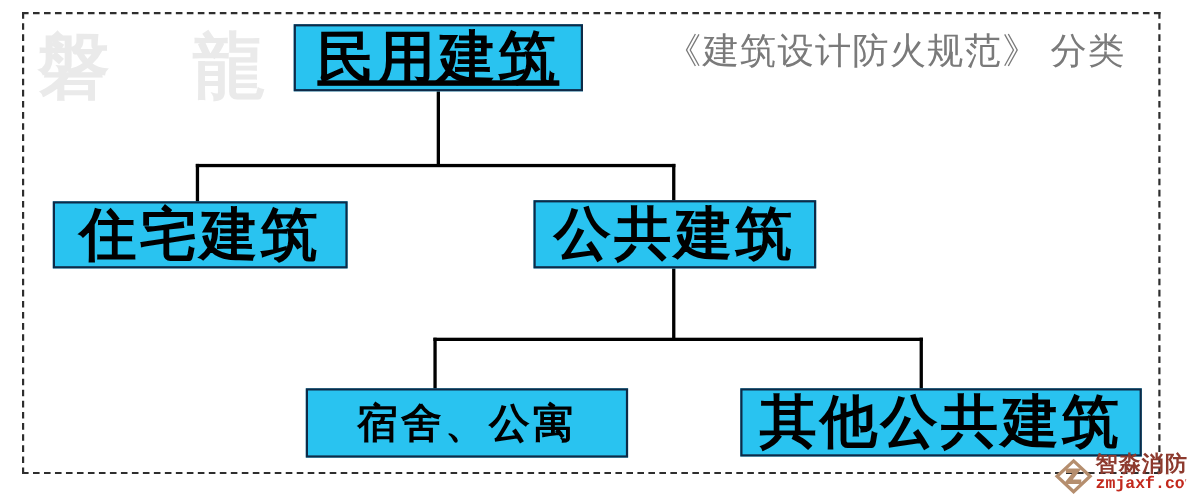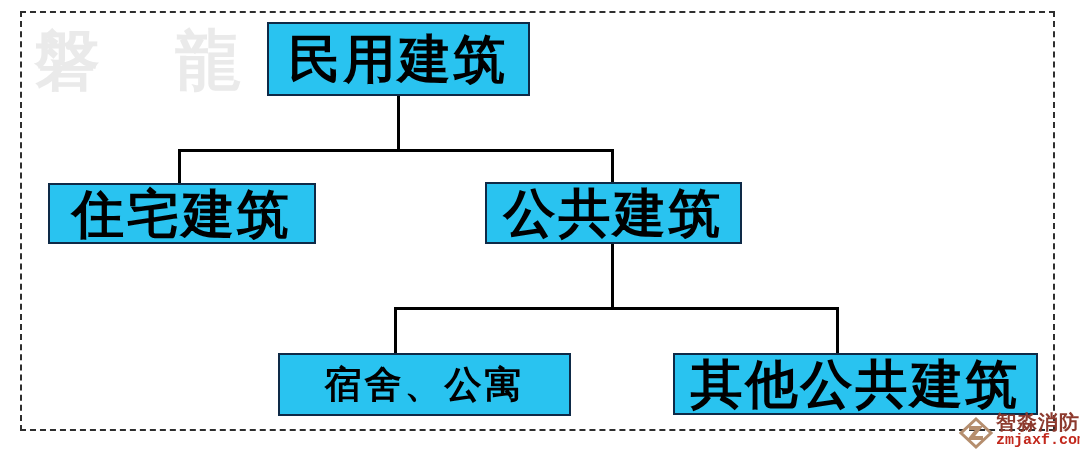--- a/index.html
+++ b/index.html
@@ -7,20 +7,21 @@
     padding: 0;
     background: #ffffff;
     font-family: "Liberation Sans", sans-serif;
   }
   .stage {
     position: relative;
     width: 1080px;
     height: 453px;
     background: #ffffff;
     overflow: hidden;
+    border-radius: 26px;
   }
   .dashed-frame {
     position: absolute;
     left: 20px;
     top: 11px;
     width: 1031px;
     height: 416px;
     border: 2px dashed #2e2e2e;
   }
   .watermark {
@@ -52,21 +53,21 @@
     display: flex;
     align-items: center;
     justify-content: center;
     font-weight: bold;
     font-size: 52px;
     letter-spacing: 3px;
     color: #000000;
     white-space: nowrap;
     line-height: 1;
   }
-  .node-root        { left: 267px; top: 22px;  width: 263px; height: 74px; }
+  .node-root        { left: 267px; top: 22px;  width: 263px; height: 61px; text-decoration: underline; }
   .node-residential { left: 48px;  top: 183px; width: 268px; height: 61px; }
   .node-public      { left: 485px; top: 182px; width: 257px; height: 62px; text-align: right; }
   .node-dorm        { left: 278px; top: 353px; width: 293px; height: 63px; font-size: 37px; }
   .node-other       { left: 673px; top: 353px; width: 365px; height: 62px; }
   .line {
     position: absolute;
     background: var(--line-color, #000000);
   }
   .logo {
     position: absolute;
@@ -100,20 +101,21 @@
 </style>
 </head>
 <body>
 
 <div class="stage">
 
   <div class="dashed-frame"></div>
 
   <div class="watermark">磐 龍</div>
 
+  <div class="caption">《建筑设计防火规范》 分类</div>
 
   <div class="line" style="left:397px; top:83px; width:3px; height:68px;"></div>
   <div class="line" style="left:178px; top:149px; width:436px; height:3px;"></div>
   <div class="line" style="left:178px; top:149px; width:3px; height:36px;"></div>
   <div class="line" style="left:611px; top:149px; width:3px; height:35px;"></div>
 
   <div class="line" style="left:611px; top:244px; width:3px; height:66px;"></div>
   <div class="line" style="left:394px; top:307px; width:445px; height:3px;"></div>
   <div class="line" style="left:394px; top:307px; width:3px; height:48px;"></div>
   <div class="line" style="left:836px; top:307px; width:3px; height:48px;"></div>

